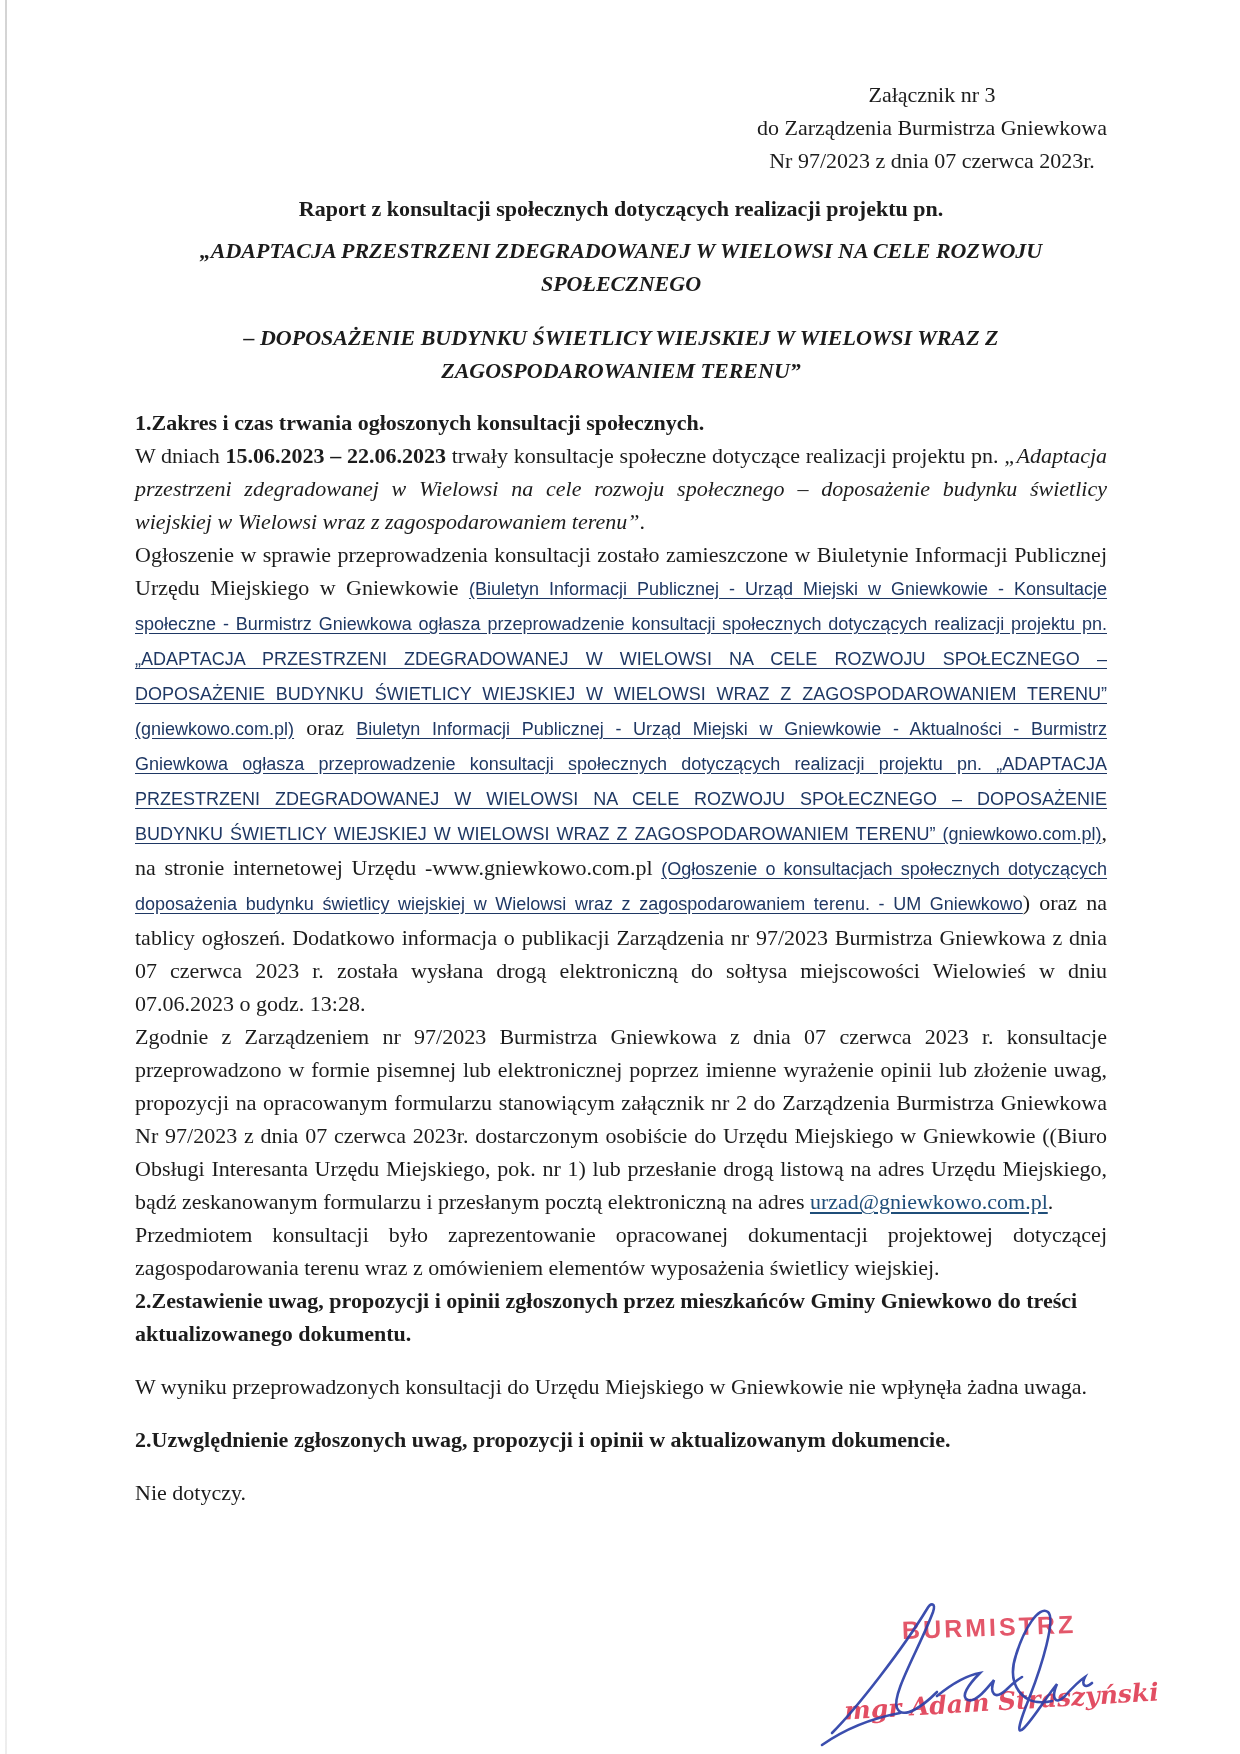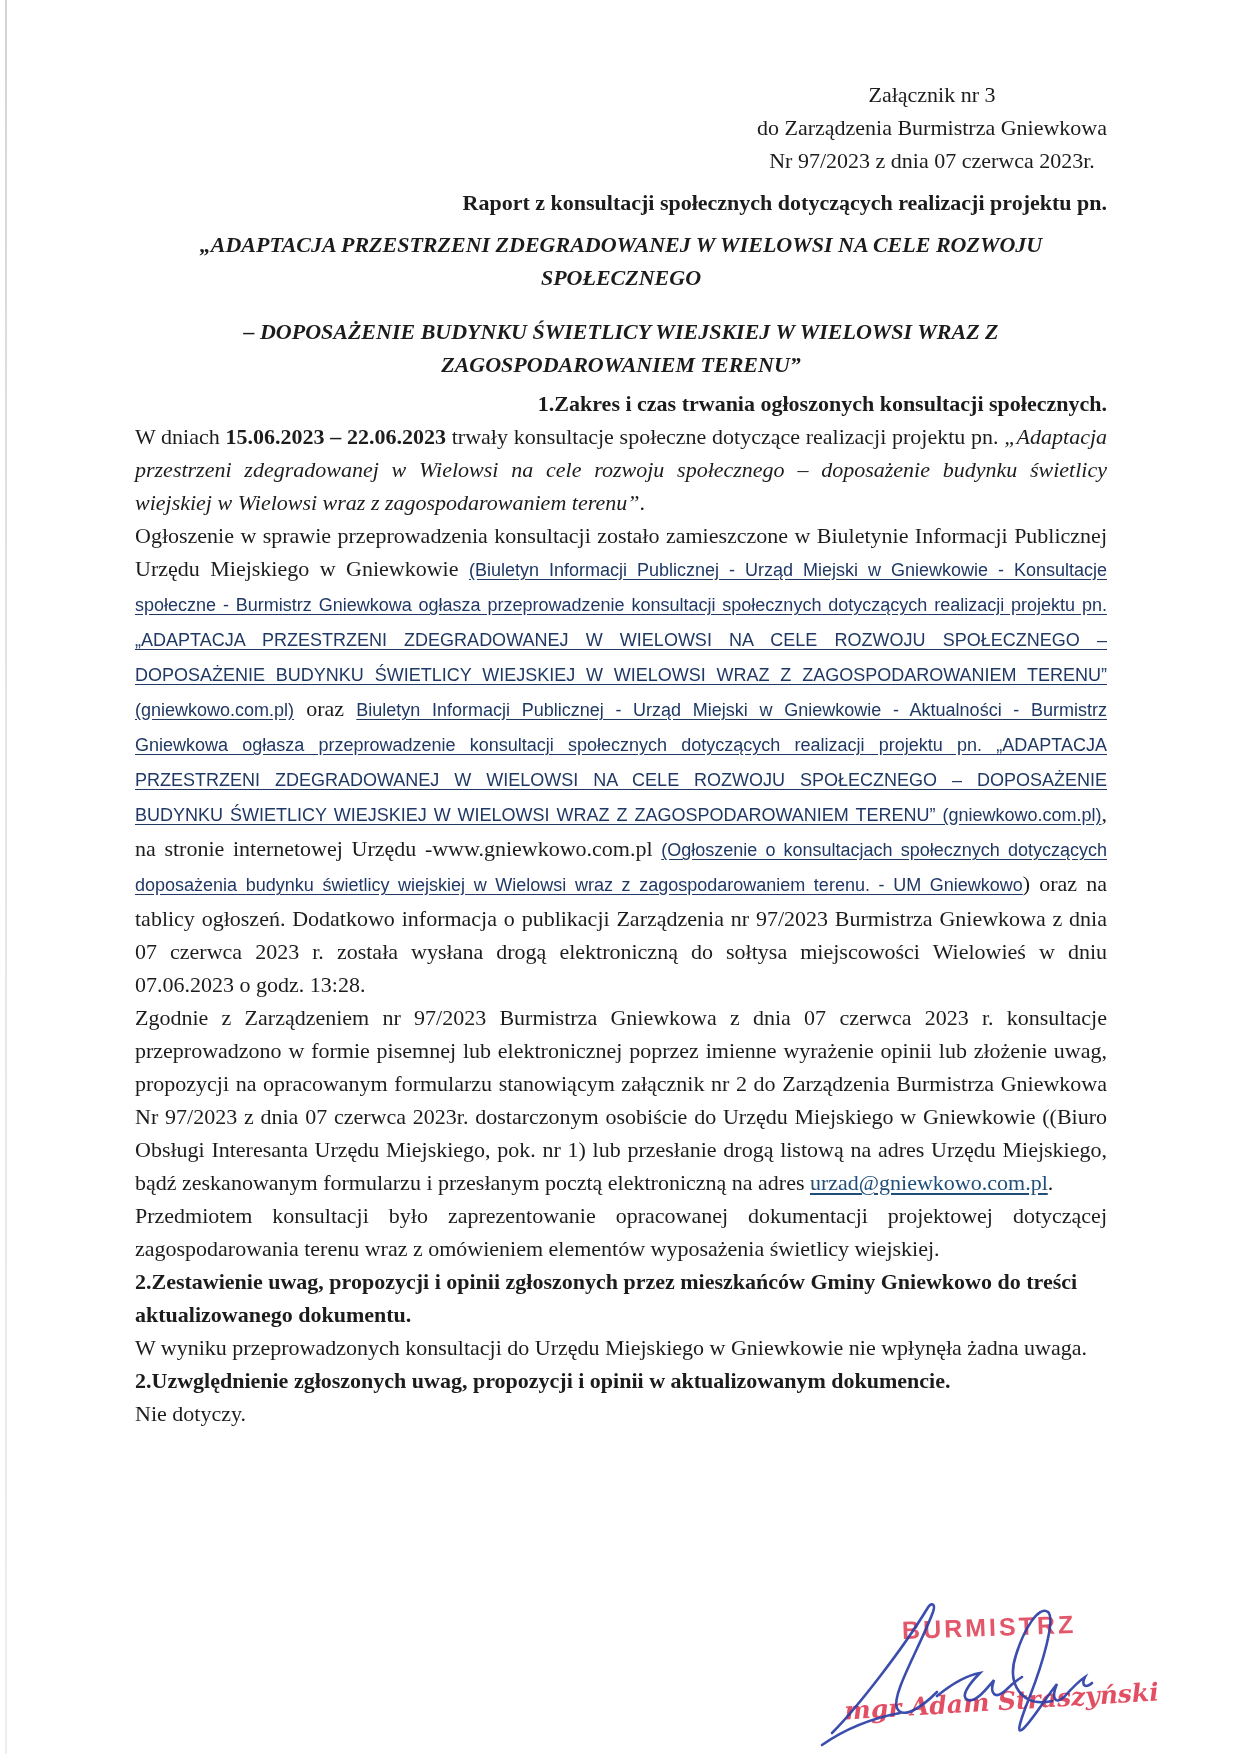--- a/index.html
+++ b/index.html
@@ -20,29 +20,29 @@
   .content{
     position:absolute;left:135px;top:78px;width:972px;
     font-size:22px;line-height:33px;
     text-align:justify;
   }
   .attachment{
     margin-left:auto;width:fit-content;
     text-align:center;
   }
   .doc-title{
-    margin-top:9px;
-    text-align:right;font-weight:bold;
+    margin-top:15px;
+    text-align:center;font-weight:bold;
   }
   .proj-line1{margin-top:9px;text-align:center;font-weight:bold;font-style:italic;}
   .proj-line2{margin-top:21px;text-align:center;font-weight:bold;font-style:italic;}
   .sec-heading{font-weight:bold;text-align:left;}
-  .sec-heading.h1{margin-top:6px;text-align:right;}
+  .sec-heading.h1{margin-top:19px;}
   p{margin:0;}
-  .gap-before{margin-top:0;}
+  .gap-before{margin-top:20px;}
   
   .seg-n{}
   .seg-b{font-weight:bold;}
   .seg-i{font-style:italic;}
   .seg-l{
     font-family:"Liberation Sans", sans-serif;
     font-size:18px;
     color:var(--c-link, #1F3864);
     text-decoration:underline;
     text-underline-offset:3px;

